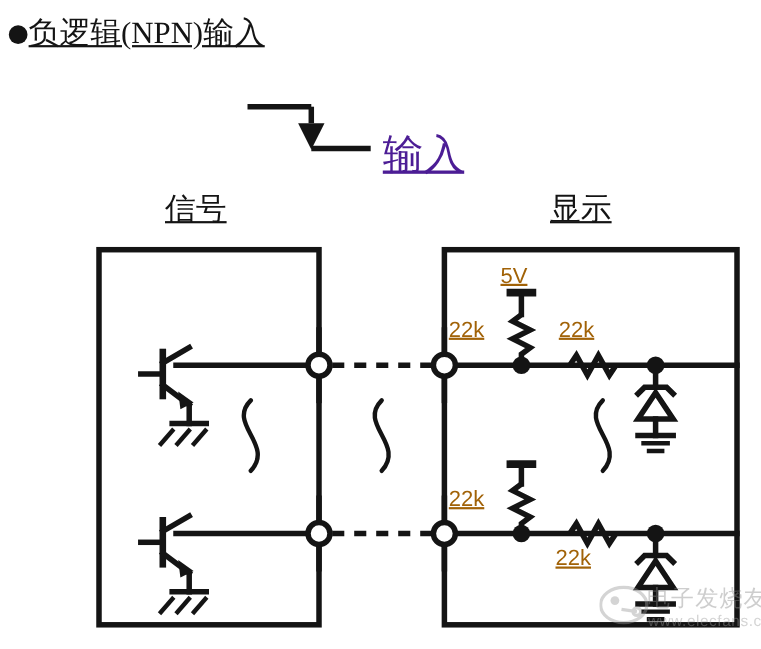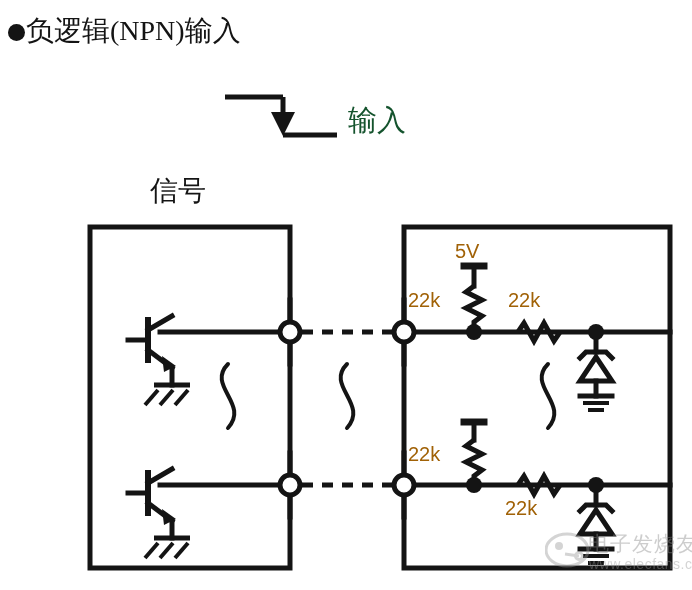--- a/index.html
+++ b/index.html
@@ -14,21 +14,21 @@
     overflow: hidden;
     font-family: "Liberation Sans", sans-serif;
     color: #1a1a1a;
   }
   #root {
     position: absolute;
     left: 0; top: 0;
     width: 692px;
     height: 590px;
   }
-  .abs { position: absolute; }
+  .abs { position: absolute; text-decoration: underline; }
 
   .title-line {
     left: 8px;
     top: 14px;
     font-family: "Liberation Serif", serif;
     font-size: 28px;
     line-height: 34px;
     letter-spacing: 0px;
     white-space: nowrap;
     color: #141414;
@@ -46,26 +46,26 @@
     left: 100px;
     top: 100px;
     font-family: "Liberation Sans", sans-serif;
     font-size: 31px;
     line-height: 34px;
     white-space: nowrap;
     color: #1a1a1a;
   }
   .input-label {
     left: 348px;
-    top: 104px;
-    font-family: "Liberation Serif", serif;
-    font-size: 29px;
+    top: 126px;
+    font-family: "Liberation Serif", serif;
+    font-size: 37px;
     line-height: 32px;
     white-space: nowrap;
-    color: #14532d;
+    color: #4c1d95;
   }
   .section-label {
     font-family: "Liberation Serif", serif;
     font-size: 28px;
     line-height: 32px;
     white-space: nowrap;
     color: #141414;
     text-align: right;
   }
   .label-signal { left: 150px; top: 175px; }
@@ -244,20 +244,21 @@
     <circle cx="474" cy="485" r="8" fill="#141414"></circle>
     <circle cx="596" cy="485" r="8" fill="#141414"></circle>
 
     <circle cx="290" cy="332" r="10" fill="#ffffff" stroke="#141414" stroke-width="5"></circle>
     <circle cx="404" cy="332" r="10" fill="#ffffff" stroke="#141414" stroke-width="5"></circle>
     <circle cx="290" cy="485" r="10" fill="#ffffff" stroke="#141414" stroke-width="5"></circle>
     <circle cx="404" cy="485" r="10" fill="#ffffff" stroke="#141414" stroke-width="5"></circle>
   </svg>
 
   <div class="abs section-label label-signal">信号</div>
+  <div class="abs section-label label-display">显示</div>
 
   <div class="abs comp-label lbl-5v">5V</div>
   <div class="abs comp-label lbl-22k-a">22k</div>
   <div class="abs comp-label lbl-22k-b">22k</div>
   <div class="abs comp-label lbl-22k-c">22k</div>
   <div class="abs comp-label lbl-22k-d">22k</div>
 
   <div class="abs wm">
     <svg width="148" height="62" viewBox="0 0 148 62">
       <ellipse cx="22" cy="26" rx="21" ry="16" fill="none" stroke="#9a9a9a" stroke-width="3"></ellipse>

